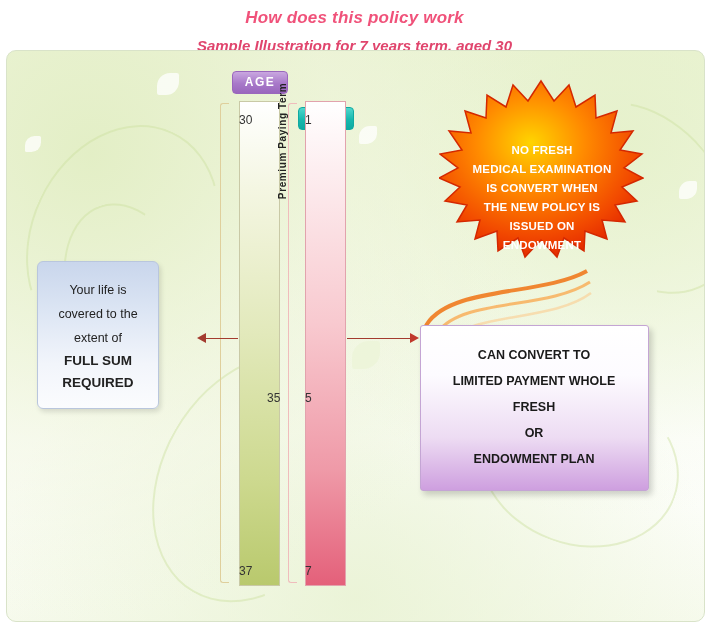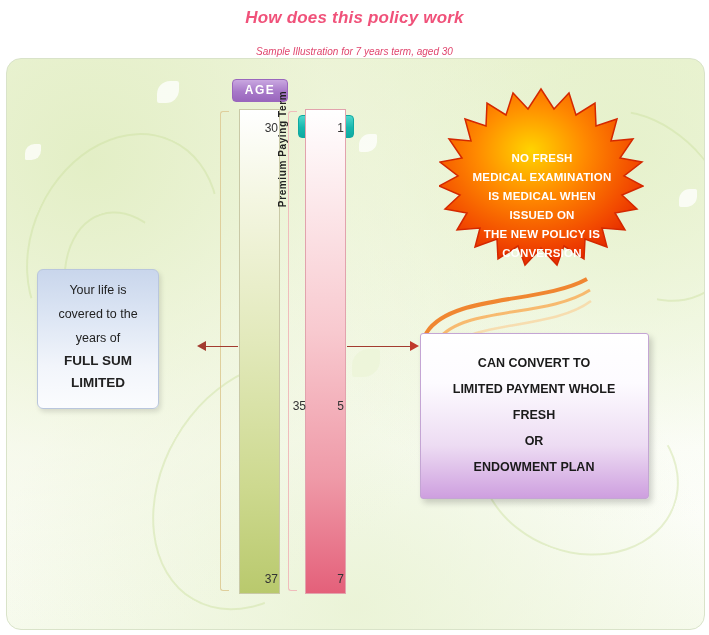--- a/index.html
+++ b/index.html
@@ -23,36 +23,36 @@
     box-sizing: border-box;
   }
   .title {
     font-size: 17px;
     font-weight: bold;
     font-style: italic;
     color: #f0527a;
     letter-spacing: 0.2px;
   }
   .subtitle {
-    font-size: 10px;
-    font-weight: normal;
+    font-size: 15px;
+    font-weight: bold;
     font-style: italic;
     color: #e0456d;
-    margin-top: 18px;
+    margin-top: 9px;
   }
 
   
   .stage {
     position: absolute;
     left: 6px;
-    top: 58px;
+    top: 50px;
     width: 697px;
     height: 570px;
     border: 1px solid #d9e3c9;
-    border-radius: 15px;
+    border-radius: 10px;
     background:
       radial-gradient(circle at 12% 18%, rgba(226,238,196,0.95) 0%, rgba(236,243,214,0.6) 32%, rgba(255,255,255,0) 60%),
       radial-gradient(circle at 88% 16%, rgba(228,240,200,0.85) 0%, rgba(255,255,255,0) 48%),
       radial-gradient(circle at 50% 96%, rgba(232,242,210,0.8) 0%, rgba(255,255,255,0) 55%),
       linear-gradient(180deg, #eef5da 0%, #f7fbee 38%, #ffffff 68%, #f6faec 100%);
     overflow: hidden;
   }
 
   
   .swirl {
@@ -126,21 +126,21 @@
     background: linear-gradient(180deg, #ffffff 0%, #f4f6e2 18%, #e2e9bb 48%, #cdd98f 78%, #b9c96d 100%);
   }
   .bar-year {
     left: 298px;
     border-color: #e2a3ad;
     background: linear-gradient(180deg, #ffffff 0%, #fdeef0 14%, #f8c9cf 46%, #ef9aa8 76%, #e4607a 100%);
   }
   .bar-label {
     position: absolute;
     width: 39px;
-    text-align: right;
+    text-align: left;
     font-size: 12px;
     color: #333333;
   }
   .la1 { left: 232px; top: 62px; }
   .la2 { left: 232px; top: 340px; margin-left: 28px; }
   .la3 { left: 232px; top: 513px; }
   .ly1 { left: 298px; top: 62px; }
   .ly2 { left: 298px; top: 340px; }
   .ly3 { left: 298px; top: 513px; }
 
@@ -159,21 +159,21 @@
     letter-spacing: 0.6px;
     white-space: nowrap;
   }
 
   
   .left-box {
     position: absolute;
     left: 30px;
     top: 210px;
     width: 122px;
-    padding: 8px 8px 14px 8px;
+    padding: 16px 8px 14px 8px;
     border: 1px solid #b9c6dd;
     border-radius: 6px;
     background: linear-gradient(180deg, #c9d6ec 0%, #dde6f4 35%, #f2f5fb 70%, #fbfcfe 100%);
     box-shadow: 2px 3px 5px rgba(0,0,0,0.12);
     text-align: center;
     font-size: 12.5px;
     color: #222222;
     line-height: 24px;
     box-sizing: border-box;
   }
@@ -290,23 +290,23 @@
 
   <div class="bar-label ly1">1</div>
   <div class="bar-label ly2">5</div>
   <div class="bar-label ly3">7</div>
 
   <div class="ppt">Premium Paying  Term</div>
 
   <div class="left-box">
     <div>Your life is</div>
     <div>covered to the</div>
-    <div>years of</div>
+    <div>extent of</div>
     <div class="strong">FULL SUM</div>
-    <div class="strong">LIMITED</div>
+    <div class="strong">REQUIRED</div>
   </div>
 
   <div class="arrow-line arrow-left-line"></div>
   <div class="arrow-head arrow-head-left"></div>
   <div class="arrow-line arrow-right-line"></div>
   <div class="arrow-head arrow-head-right"></div>
 
   <svg class="ribbon" viewBox="0 0 200 110">
     <path d="M195,5 C150,30 60,20 35,58 C20,82 50,100 80,92" fill="none" stroke="#f07a1e" stroke-width="4" opacity="0.9"></path>
     <path d="M198,16 C155,44 70,32 46,66 C34,86 58,104 86,99" fill="none" stroke="#f9a64a" stroke-width="3" opacity="0.75"></path>
@@ -323,24 +323,24 @@
           <stop offset="100%" stop-color="#e01f00"></stop>
         </radialGradient>
       </defs>
       <g transform="translate(102,110)">
         <polygon fill="url(#bgr)" stroke="#d42800" stroke-width="1.5" points="0,-108 13,-88 28,-104 35,-82 54,-94 55,-71 76,-78 70,-56 92,-58 79,-39 101,-35 83,-21 102,-11 81,-2 96,12 74,16 84,33 61,31 66,50 44,42 43,62 23,49 16,68 0,51 -16,68 -23,49 -43,62 -44,42 -66,50 -61,31 -84,33 -74,16 -96,12 -81,-2 -102,-11 -83,-21 -101,-35 -79,-39 -92,-58 -70,-56 -76,-78 -55,-71 -54,-94 -35,-82 -28,-104 -13,-88"></polygon>
       </g>
     </svg>
     <div class="burst-text">
       <div>NO FRESH</div>
       <div>MEDICAL EXAMINATION</div>
-      <div>IS MEDICAL WHEN</div>
+      <div>IS CONVERT WHEN</div>
+      <div>THE NEW POLICY IS</div>
       <div>ISSUED ON</div>
-      <div>THE NEW POLICY IS</div>
-      <div>CONVERSION</div>
+      <div>ENDOWMENT</div>
     </div>
   </div>
 
   <div class="right-box">
     <div>CAN CONVERT TO</div>
     <div>LIMITED PAYMENT WHOLE FRESH</div>
     <div>OR</div>
     <div>ENDOWMENT PLAN</div>
   </div>
 

